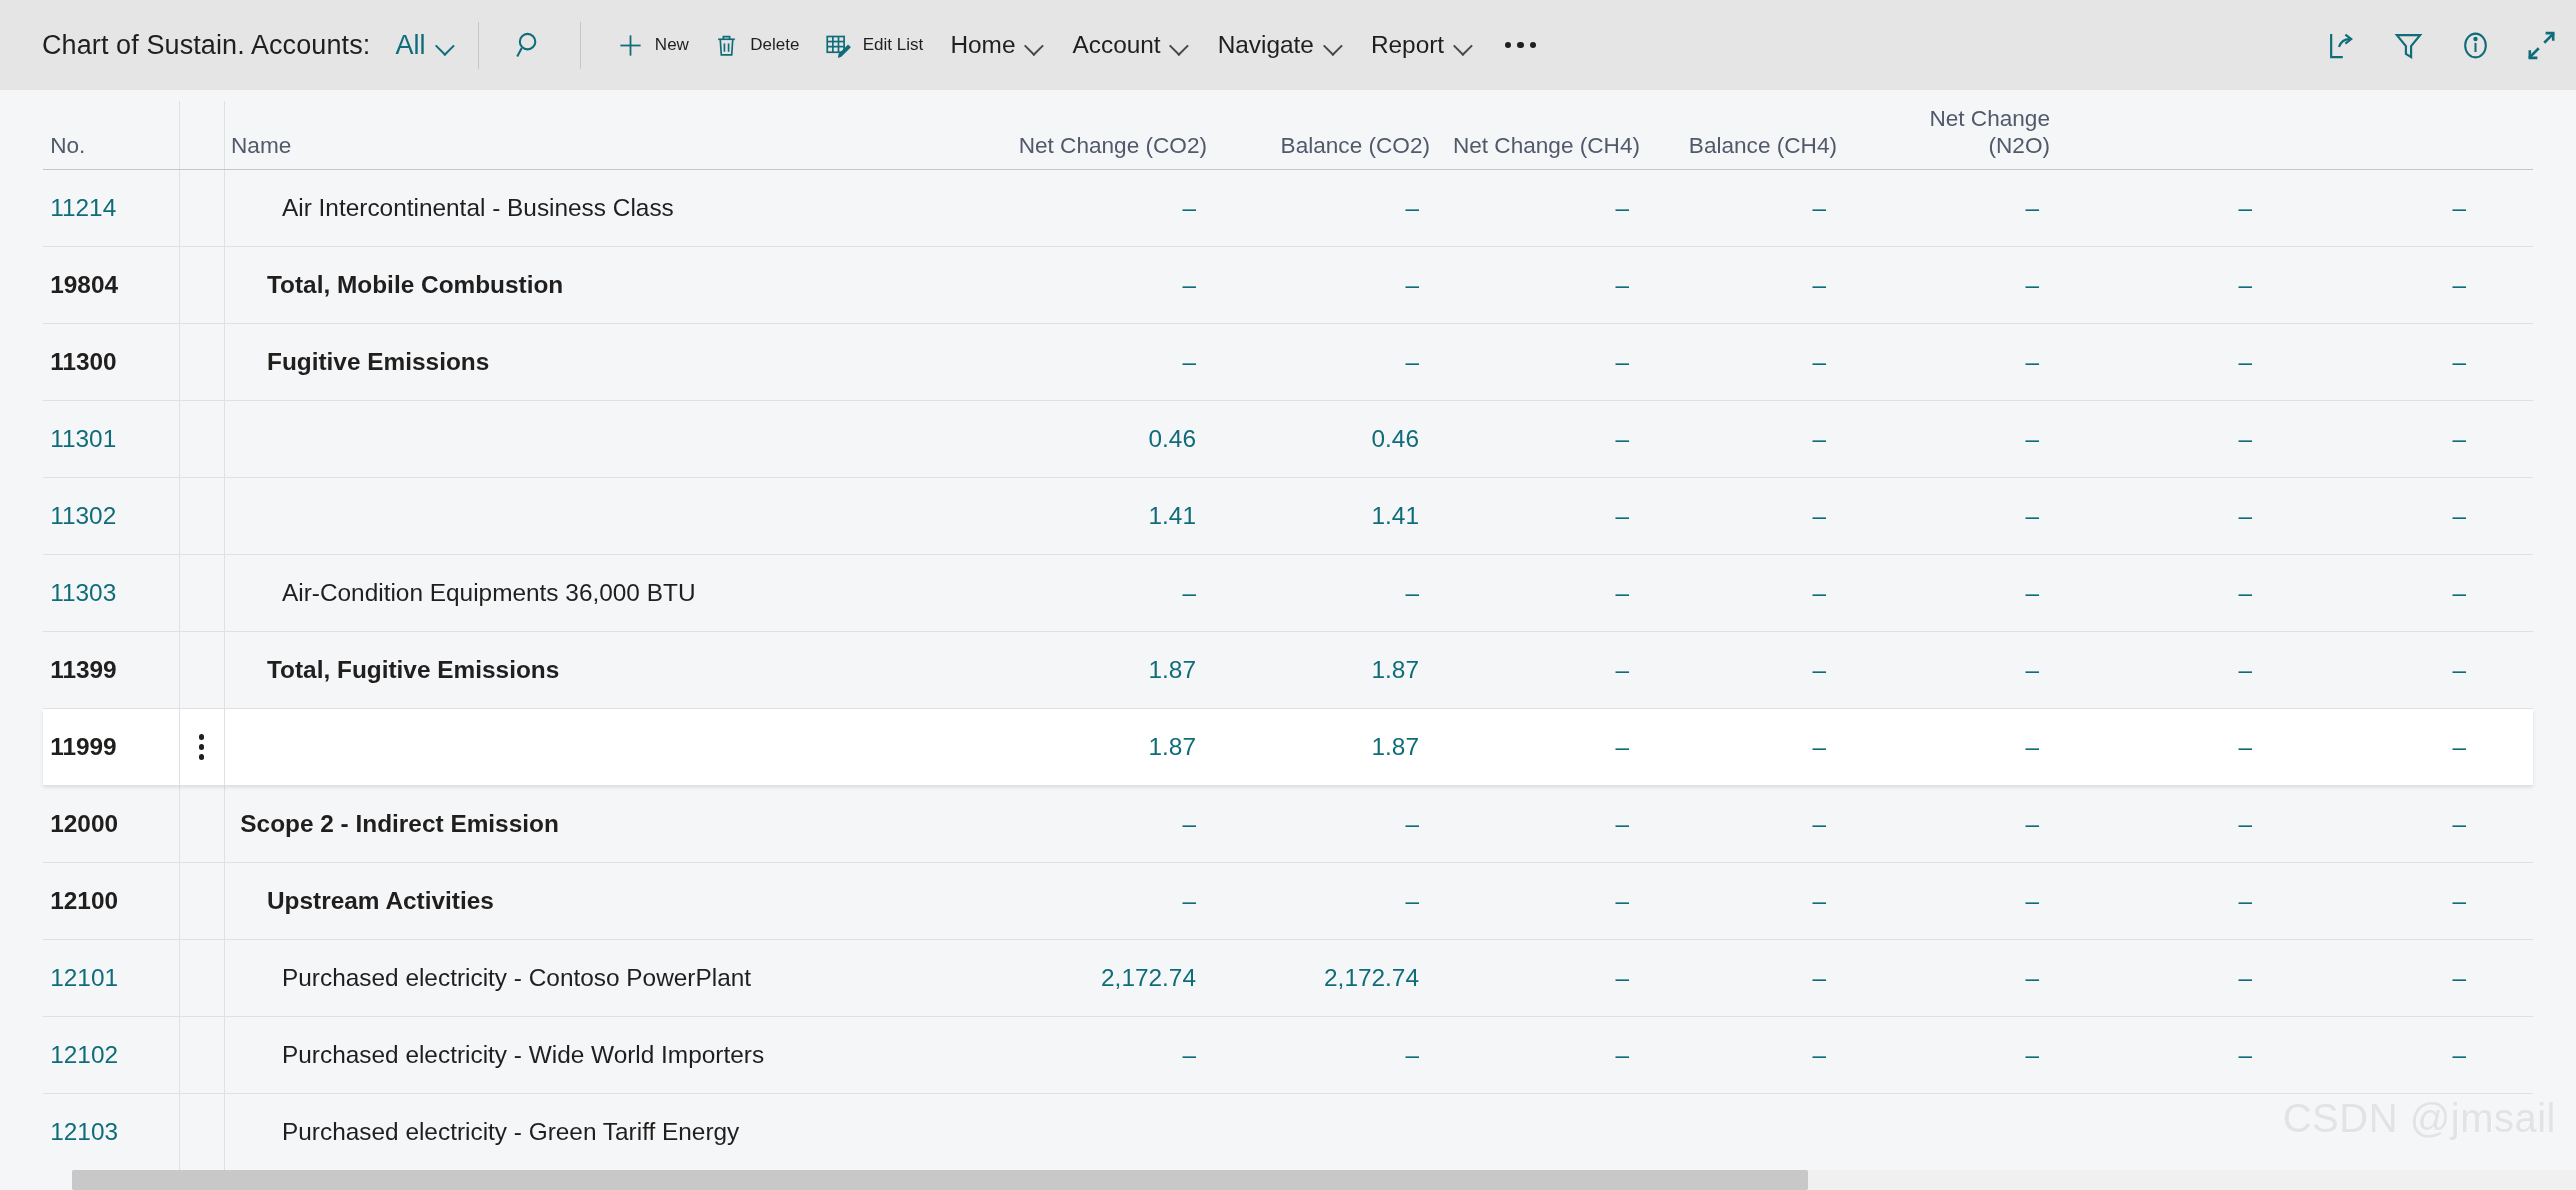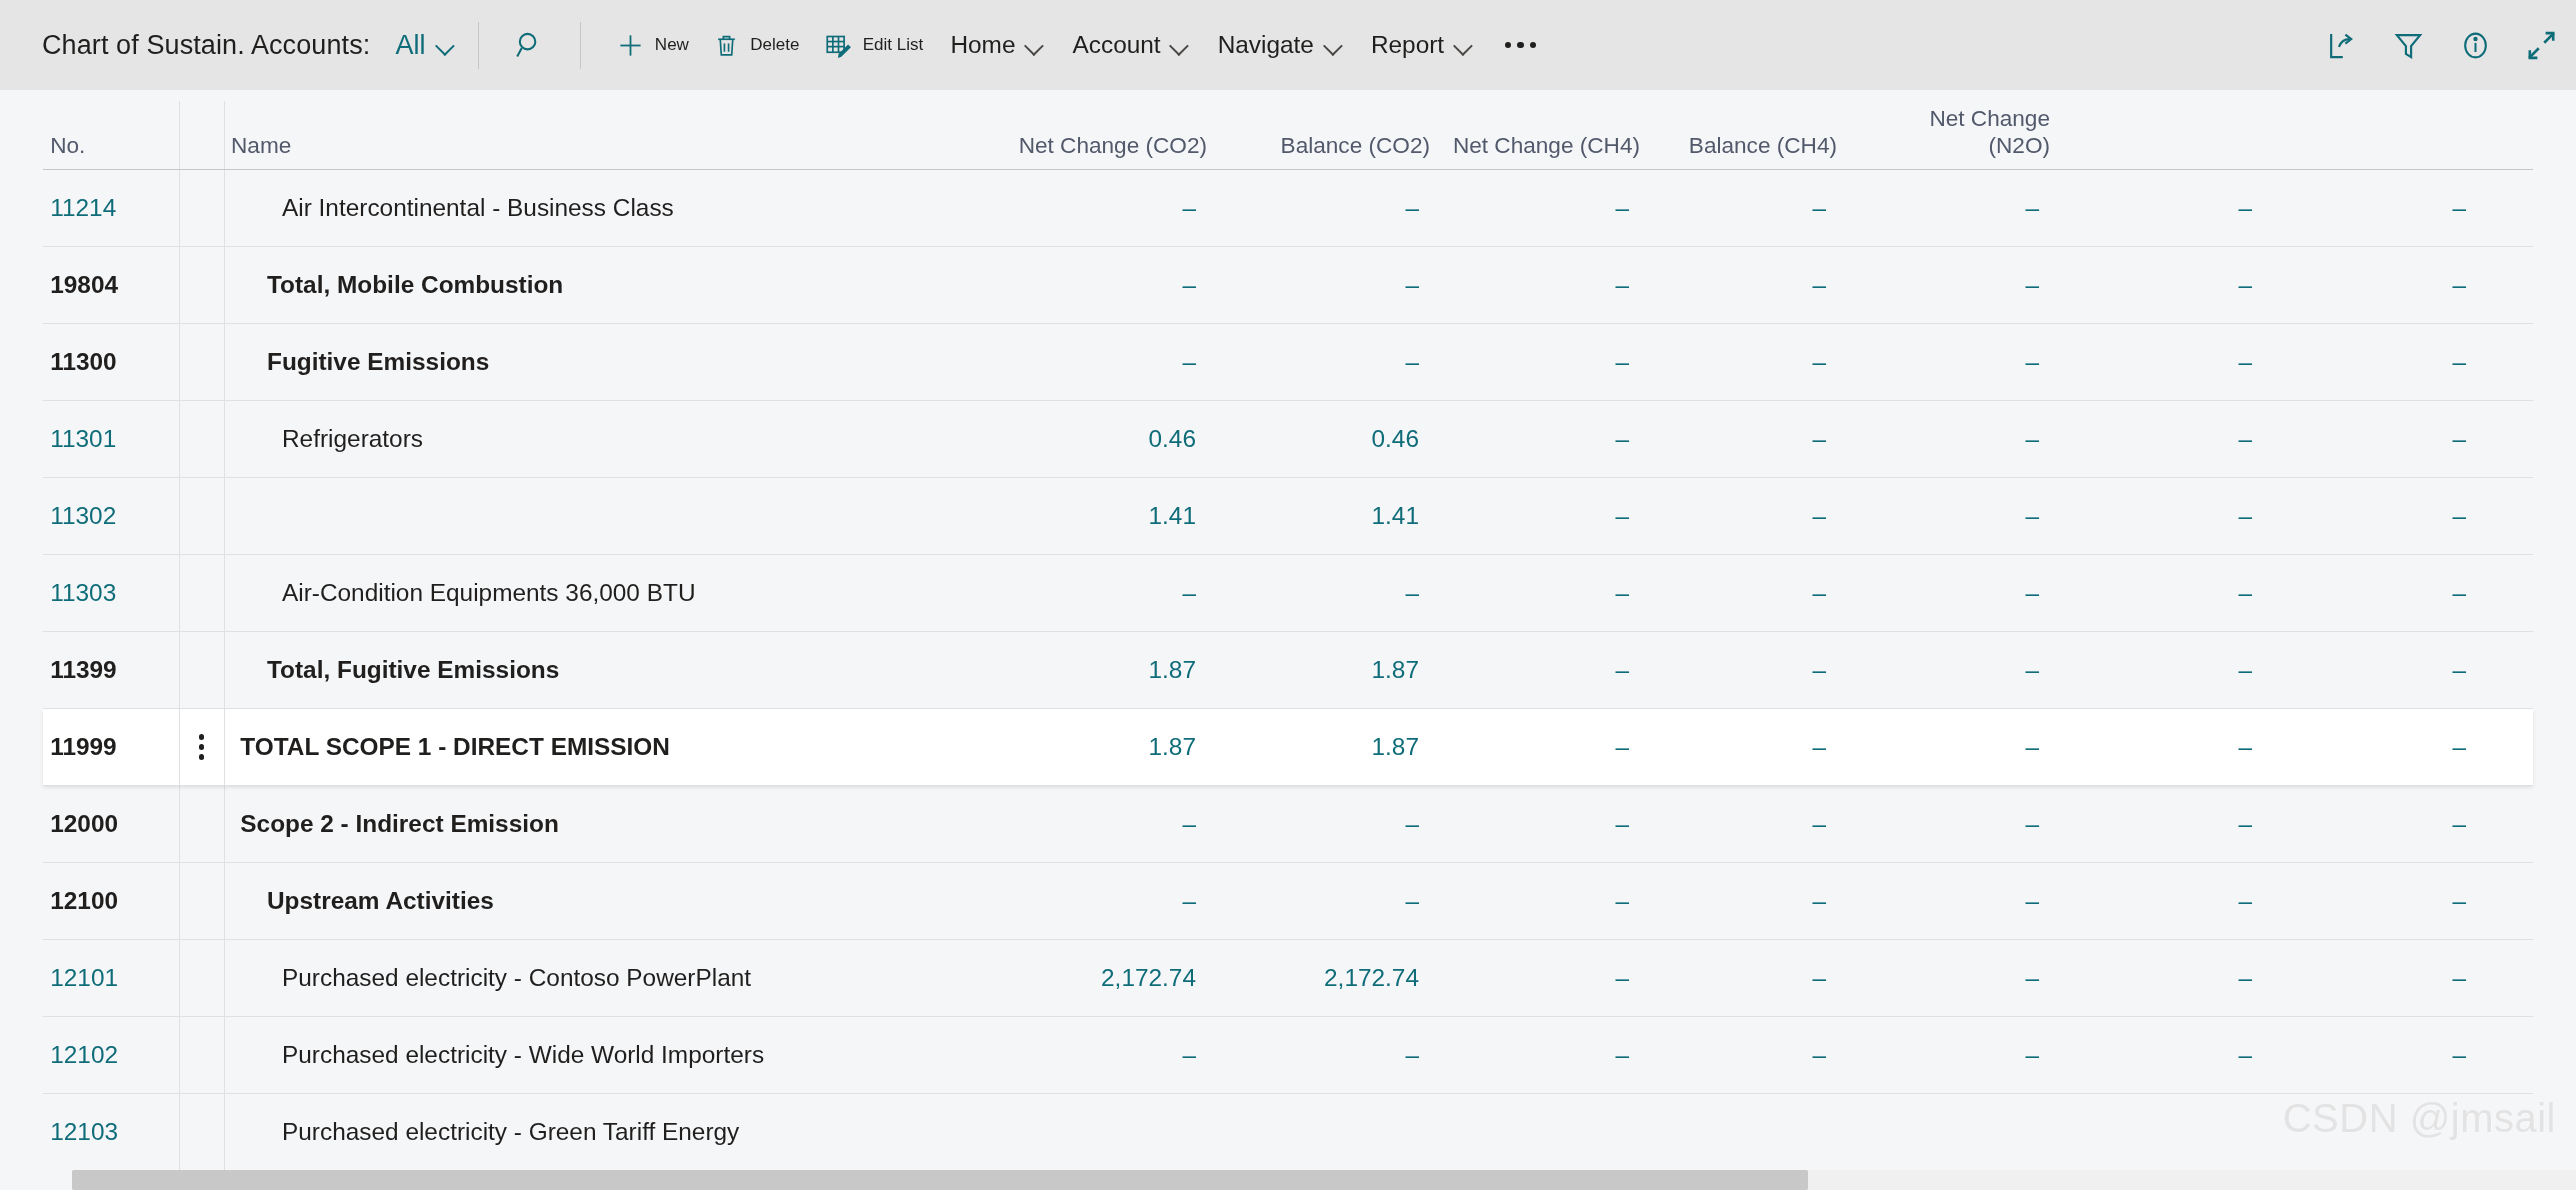--- a/index.html
+++ b/index.html
@@ -482,21 +482,20 @@
               <span class="val dash">–</span>
             </div>
             <div class="cell num" style="left: 2221px; width: 213px; padding-right: 11px;">
               <span class="val dash">–</span>
             </div>
           </div>
           <div class="row">
             <div class="vline" style="left: 136px;"></div>
             <div class="vline" style="left: 181px;"></div>
             <div class="cell c-no">11301</div>
-            <div class="cell c-name" style="padding-left: 58px;">Refrigerators</div>
             <div class="cell num" style="left: 904px; width: 260px; padding-right: 11px;">
               <span class="val">0.46</span>
             </div>
             <div class="cell num" style="left: 1165px; width: 222px; padding-right: 11px;">
               <span class="val">0.46</span>
             </div>
             <div class="cell num" style="left: 1387px; width: 210px; padding-right: 11px;">
               <span class="val dash">–</span>
             </div>
             <div class="cell num" style="left: 1597px; width: 197px; padding-right: 11px;">
@@ -594,21 +593,20 @@
           </div>
           <div class="row selected">
             <div class="vline" style="left: 136px;"></div>
             <div class="vline" style="left: 181px;"></div>
             <div class="cell c-no bold">11999</div>
             <div class="cell c-dots">
               <i></i>
               <i></i>
               <i></i>
             </div>
-            <div class="cell c-name bold" style="padding-left: 16.3px;">TOTAL SCOPE 1 - DIRECT EMISSION</div>
             <div class="cell num" style="left: 904px; width: 260px; padding-right: 11px;">
               <span class="val">1.87</span>
             </div>
             <div class="cell num" style="left: 1165px; width: 222px; padding-right: 11px;">
               <span class="val">1.87</span>
             </div>
             <div class="cell num" style="left: 1387px; width: 210px; padding-right: 11px;">
               <span class="val dash">–</span>
             </div>
             <div class="cell num" style="left: 1597px; width: 197px; padding-right: 11px;">

